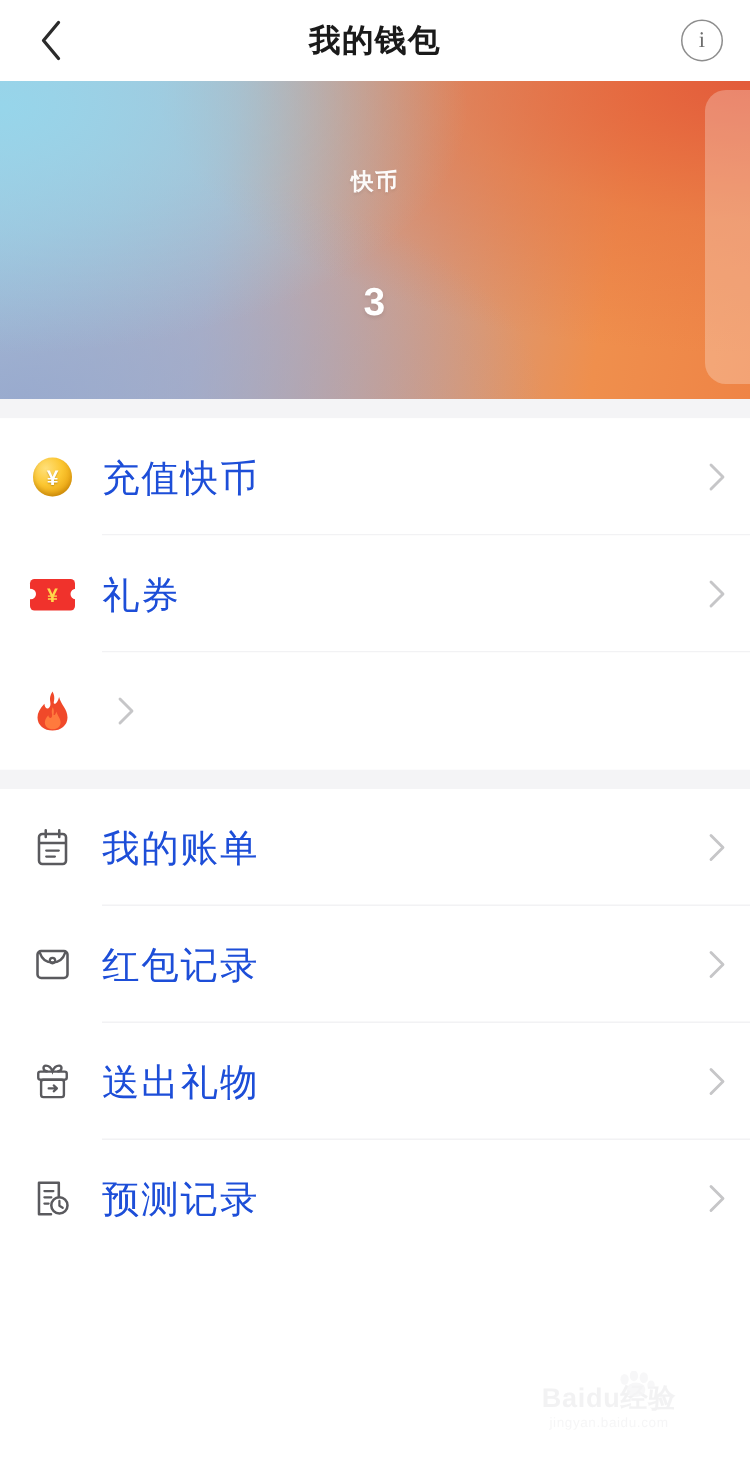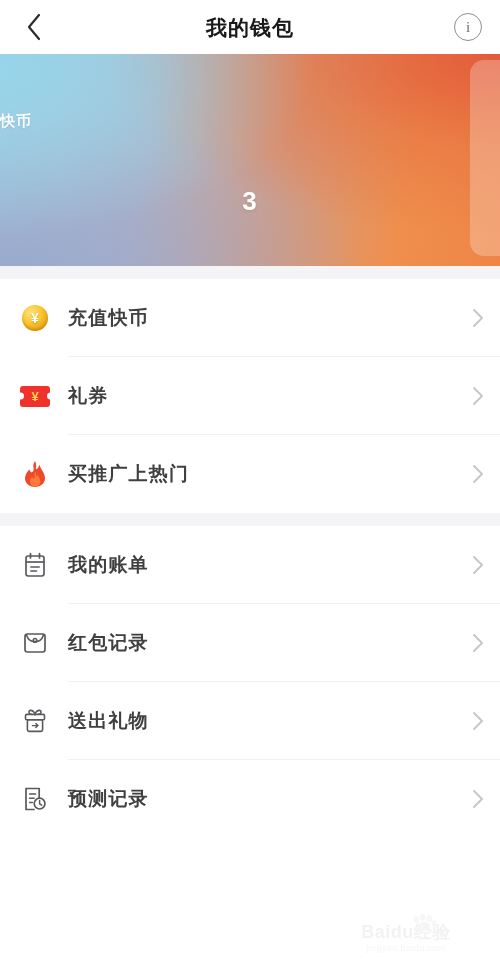--- a/index.html
+++ b/index.html
@@ -96,21 +96,21 @@
     border-radius: 14px;
     background: rgba(255,255,255,0.26);
     pointer-events: none;
   }
 
   .banner-label {
     position: absolute;
     top: 58px;
     left: 0;
     width: 100%;
-    text-align: left;
+    text-align: center;
     font-size: 15px;
     font-weight: 700;
     color: rgba(255,255,255,0.95);
     letter-spacing: 1px;
     text-shadow: 0 1px 2px rgba(0,0,0,0.08);
   }
 
   .banner-amount {
     position: absolute;
     top: 132px;
@@ -160,23 +160,23 @@
     height: 34px;
     display: flex;
     align-items: center;
     justify-content: center;
     margin-right: 16px;
   }
   .row-icon svg { display: block; }
 
   .row-label {
     flex: 1;
-    font-size: 19px;
-    font-weight: 700;
-    color: #404040;
+    font-size: 25px;
+    font-weight: 400;
+    color: #1d4ed8;
     letter-spacing: 1.2px;
   }
 
   .chev {
     width: 22px;
     min-width: 22px;
     display: flex;
     align-items: center;
     justify-content: flex-end;
   }
@@ -305,21 +305,20 @@
           <path d="M13 1 C9.5 6.5 12.8 8.2 11.2 11.2 C10 13.4 7.8 12.3 7.6 9.2
                    C4.6 12.2 3 15.4 3 18.3 C3 23.6 7.5 27 13 27
                    C18.5 27 23 23.6 23 18.3 C23 12.6 18.6 9.8 17.4 4.6
                    C16.6 7.9 15.2 9.4 14.2 9.1 C13 8.7 15.6 5.6 13 1 Z" fill="#f0492a"></path>
           <path d="M13.2 11.5 C11.6 15 13.4 16.1 12.5 18 C11.9 19.2 10.4 18.6 10.2 16.8
                    C8.6 18.5 7.9 20.2 7.9 21.7 C7.9 24.4 10.3 26.2 13.2 26.2
                    C16.1 26.2 18.4 24.4 18.4 21.7 C18.4 18.6 16.2 17.1 15.6 14.3
                    C15.2 16.1 14.4 16.9 13.9 16.7 C13.3 16.5 14.6 14 13.2 11.5 Z" fill="#ff7a3d"></path>
         </svg>
       </div>
-      <div class="row-label">买推广上热门</div>
       <div class="chev">
         <svg width="12" height="20" viewBox="0 0 12 20" fill="none">
           <path d="M2 2 L10 10 L2 18" stroke="#c6c6c8" stroke-width="1.9" stroke-linecap="round" stroke-linejoin="round"></path>
         </svg>
       </div>
 
     </div>
 
   </div>
 

